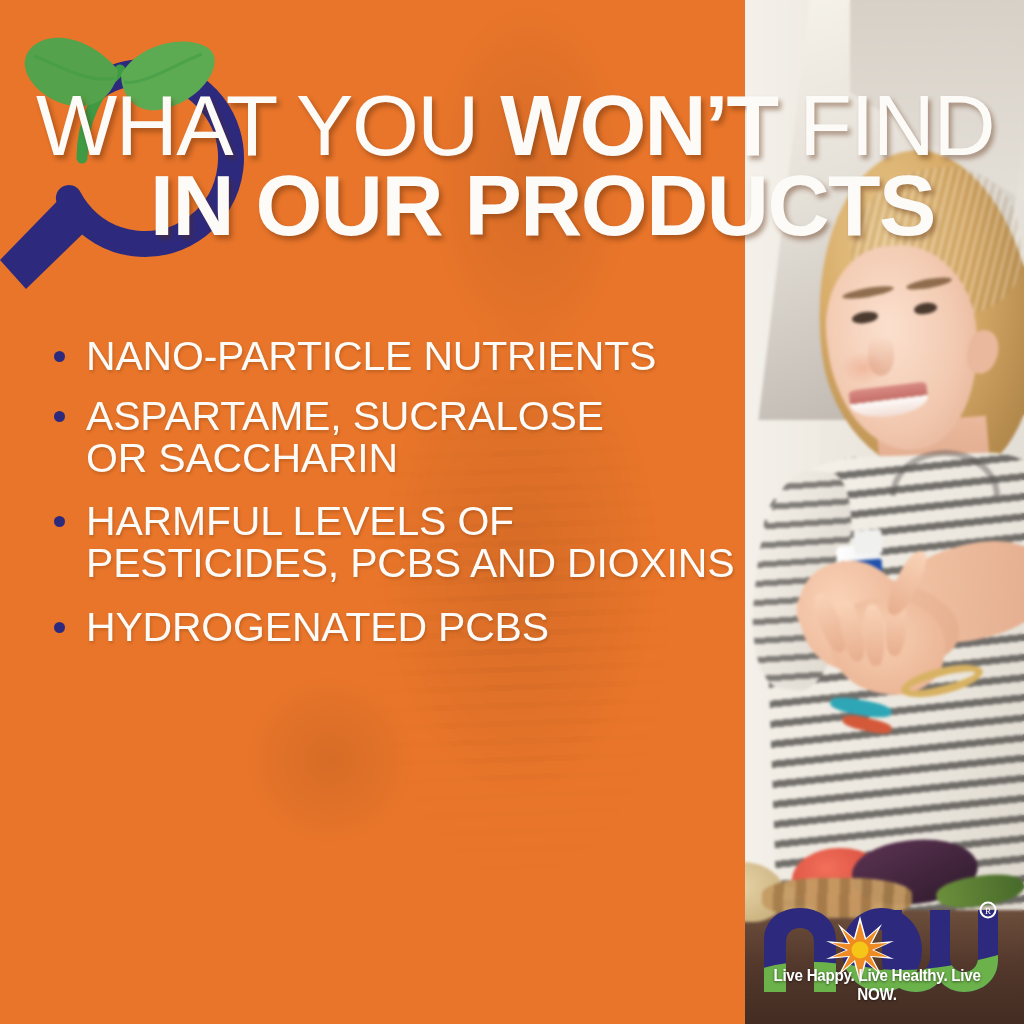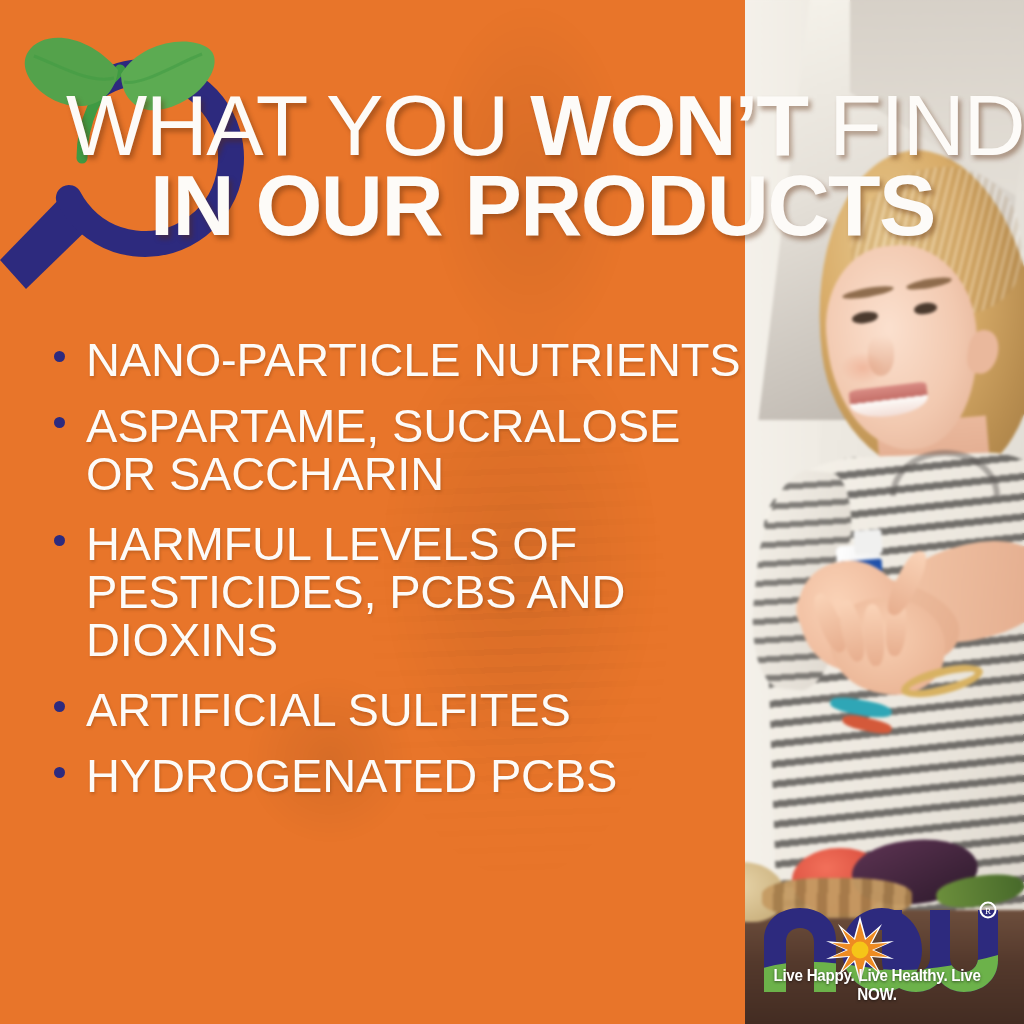--- a/index.html
+++ b/index.html
@@ -165,35 +165,35 @@
 
   
   #headline {
     position:absolute; left:0; top:86px; width:1024px; z-index:6;
     color:#fdfbf8;
     font-size:86px; line-height:.93;
     letter-spacing:-1.5px;
     text-shadow:3px 4px 5px rgba(90,40,10,.42);
     white-space:nowrap;
   }
-  #headline .l1 { display:block; padding-left:36px; font-weight:400;text-align:right; }
+  #headline .l1 { display:block; padding-left:36px; font-weight:400; }
   #headline .l2 { display:block; padding-left:150px; font-weight:700; }
   #headline b { font-weight:700; letter-spacing:-2px; }
 
   
   #bullets {
     position:absolute; left:54px; top:336px; width:700px; z-index:6;
   }
   .item { position:relative; padding-left:32px; margin-bottom:18px; }
   .dot {
     position:absolute; left:0; top:15px; width:11px; height:11px;
     border-radius:50%; background:#2d2a7e;
   }
   .itxt {
-    color:#fdfbf8; font-size:47px; line-height:1.02;
+    color:#fdfbf8; font-size:41px; line-height:1.02;
     letter-spacing:-0.2px; font-weight:400;
     text-shadow:1px 2px 3px rgba(110,52,12,.30);
     white-space:pre-line;
   }
   .item.two { margin-bottom:22px; }
 
   
   #nowlogo { position:absolute; left:752px; top:896px; width:250px; height:110px; z-index:7; }
   #tagline {
     position:absolute; left:752px; top:966px; width:250px; text-align:center;
@@ -295,24 +295,20 @@
       <div class="itxt">ASPARTAME, SUCRALOSE
 OR SACCHARIN</div>
     </div>
     <div class="item two">
       <span class="dot"></span>
       <div class="itxt">HARMFUL LEVELS OF
 PESTICIDES, PCBS AND DIOXINS</div>
     </div>
     <div class="item">
       <span class="dot"></span>
-      <div class="itxt">ARTIFICIAL SULFITES</div>
-    </div>
-    <div class="item">
-      <span class="dot"></span>
       <div class="itxt">HYDROGENATED PCBS</div>
     </div>
   </div>
 
   <svg id="nowlogo" viewBox="0 0 250 110">
     <defs>
       <clipPath id="wordclip">
 
         <path d="M12 96 L12 44 C12 24 28 12 48 12 C68 12 84 24 84 44 L84 96 L62 96 L62 46
                  C62 37 56 32 48 32 C40 32 34 37 34 46 L34 96 Z"></path>

